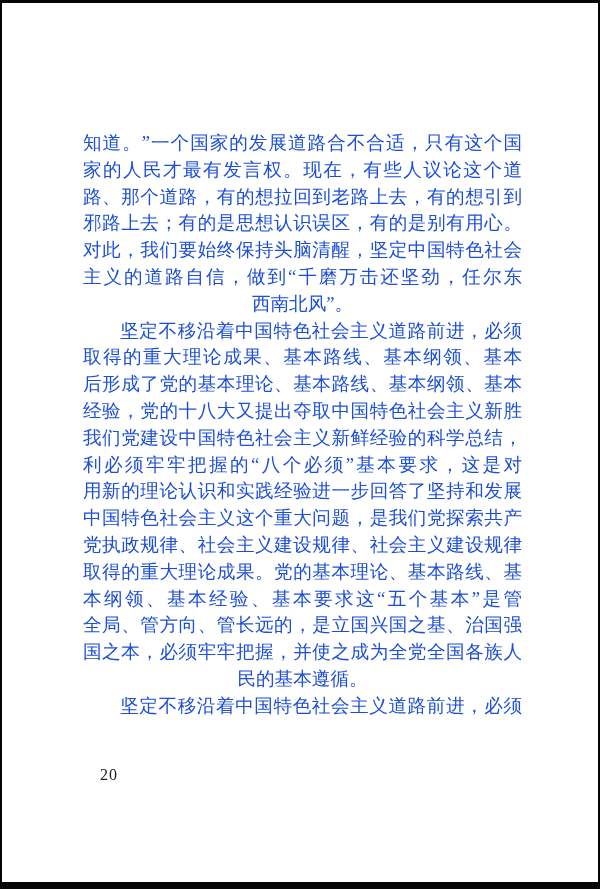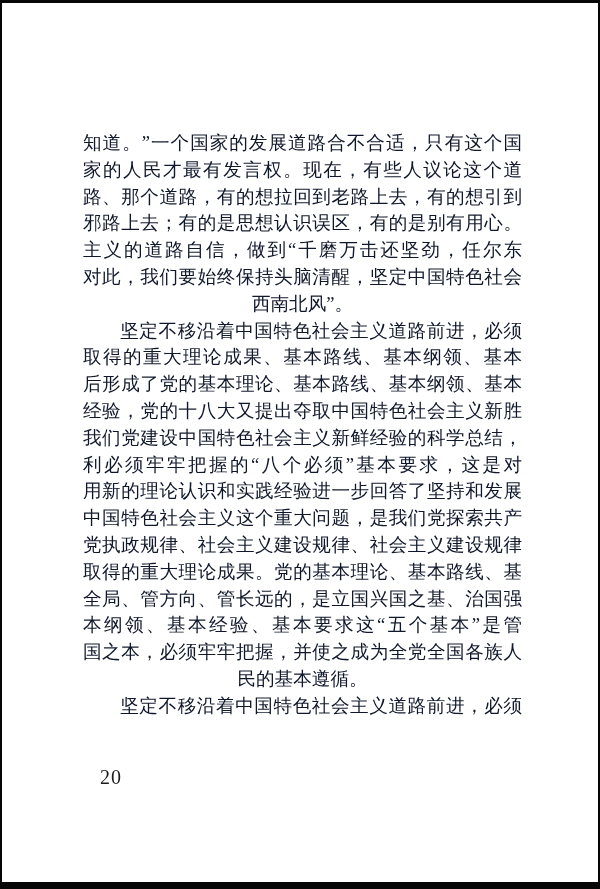--- a/index.html
+++ b/index.html
@@ -20,21 +20,21 @@
   .edge-top    { top: 0; left: 0; right: 0; height: 3px; }
   .edge-left   { top: 0; left: 0; bottom: 0; width: 2px; }
   .edge-right  { top: 0; right: 0; bottom: 0; width: 2px; }
   .edge-bottom { bottom: 0; left: 0; right: 0; height: 7px; }
 
   .text-block {
     position: absolute;
     left: 83px;
     top: 130px;
     width: 439px;
-    color: #0f172a;
+    color: #1d4ed8;
     font-size: 18.6px;
     line-height: 26.8px;
     font-weight: 500;
   }
   .paragraph { margin: 0; padding: 0; }
   .line {
     height: 26.8px;
     overflow: hidden;
     text-align: center;
   }
@@ -42,57 +42,57 @@
     text-align: justify;
     text-align-last: justify;
   }
   .line.indent {
     text-indent: 2em;
   }
   .page-number {
     position: absolute;
     left: 100px;
     top: 766px;
-    font-size: 20px;
+    font-size: 16px;
     color: #1c1c1c;
     letter-spacing: 1px;
   }
 </style>
 </head>
 <body>
 
 <div class="page">
   <div class="edge edge-top"></div>
   <div class="edge edge-left"></div>
   <div class="edge edge-right"></div>
   <div class="edge edge-bottom"></div>
 
   <main class="text-block">
       <div class="paragraph">
         <div class="line just">知道。”一个国家的发展道路合不合适，只有这个国</div>
         <div class="line just">家的人民才最有发言权。现在，有些人议论这个道</div>
         <div class="line just">路、那个道路，有的想拉回到老路上去，有的想引到</div>
         <div class="line just">邪路上去；有的是思想认识误区，有的是别有用心。</div>
+        <div class="line just">对此，我们要始终保持头脑清醒，坚定中国特色社会</div>
         <div class="line just">主义的道路自信，做到“千磨万击还坚劲，任尔东</div>
-        <div class="line just">对此，我们要始终保持头脑清醒，坚定中国特色社会</div>
         <div class="line">西南北风”。</div>
       </div>
       <div class="paragraph">
         <div class="line just indent">坚定不移沿着中国特色社会主义道路前进，必须</div>
         <div class="line just">取得的重大理论成果、基本路线、基本纲领、基本</div>
         <div class="line just">后形成了党的基本理论、基本路线、基本纲领、基本</div>
         <div class="line just">经验，党的十八大又提出夺取中国特色社会主义新胜</div>
         <div class="line just">我们党建设中国特色社会主义新鲜经验的科学总结，</div>
         <div class="line just">利必须牢牢把握的“八个必须”基本要求，这是对</div>
         <div class="line just">用新的理论认识和实践经验进一步回答了坚持和发展</div>
         <div class="line just">中国特色社会主义这个重大问题，是我们党探索共产</div>
         <div class="line just">党执政规律、社会主义建设规律、社会主义建设规律</div>
         <div class="line just">取得的重大理论成果。党的基本理论、基本路线、基</div>
+        <div class="line just">本纲领、基本经验、基本要求这“五个基本”是管</div>
         <div class="line just">全局、管方向、管长远的，是立国兴国之基、治国强</div>
-        <div class="line just">本纲领、基本经验、基本要求这“五个基本”是管</div>
         <div class="line just">国之本，必须牢牢把握，并使之成为全党全国各族人</div>
         <div class="line">民的基本遵循。</div>
       </div>
       <div class="paragraph">
         <div class="line just indent">坚定不移沿着中国特色社会主义道路前进，必须</div>
       </div>
     </main>
 
   <div class="page-number">20</div>
 </div>

